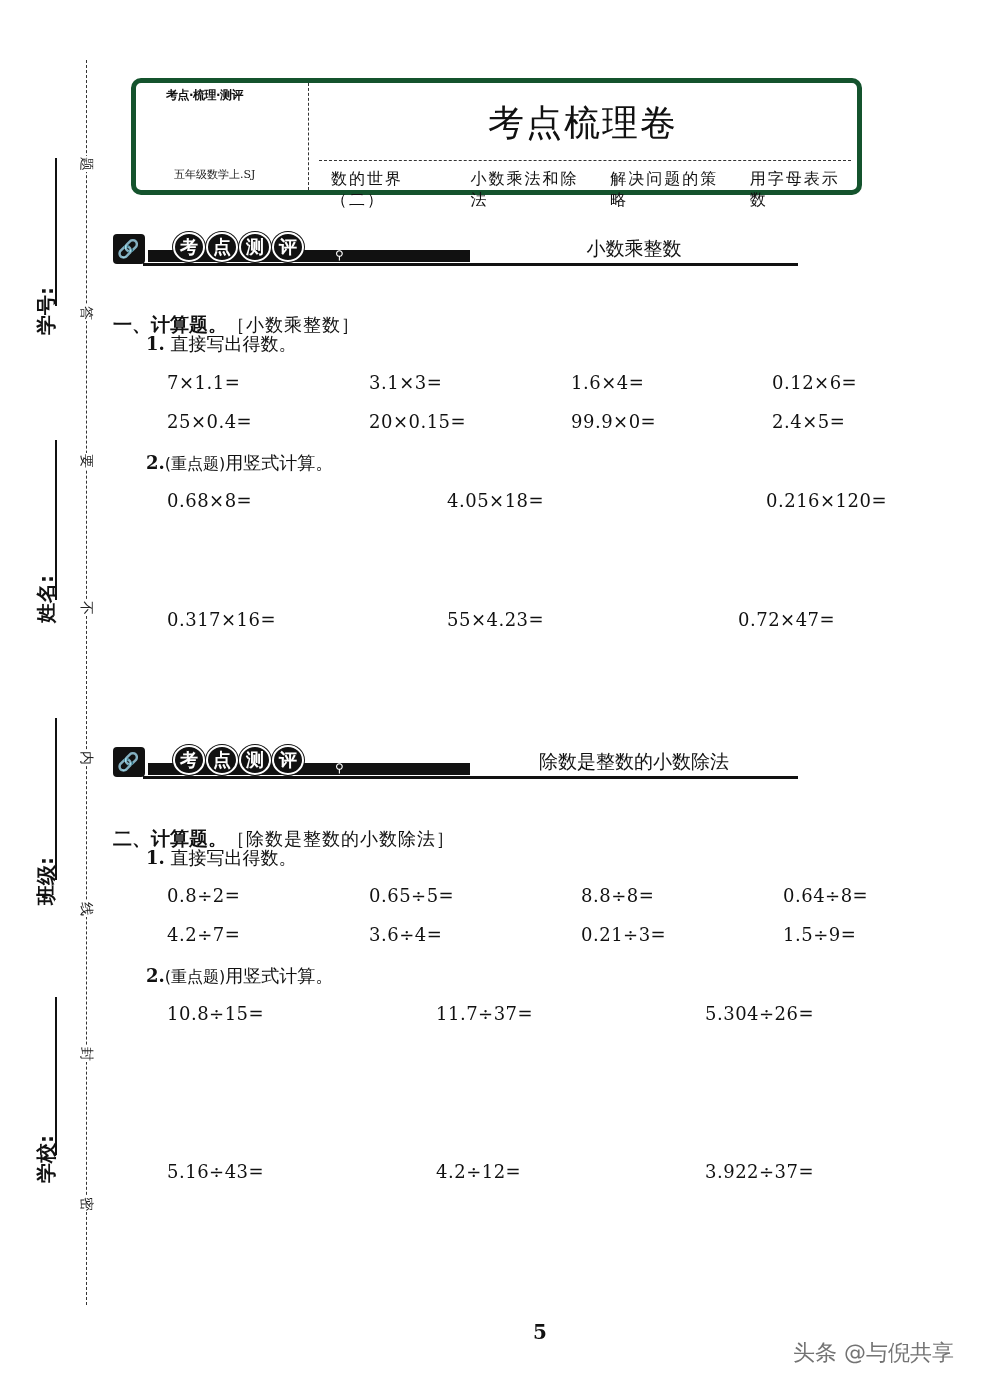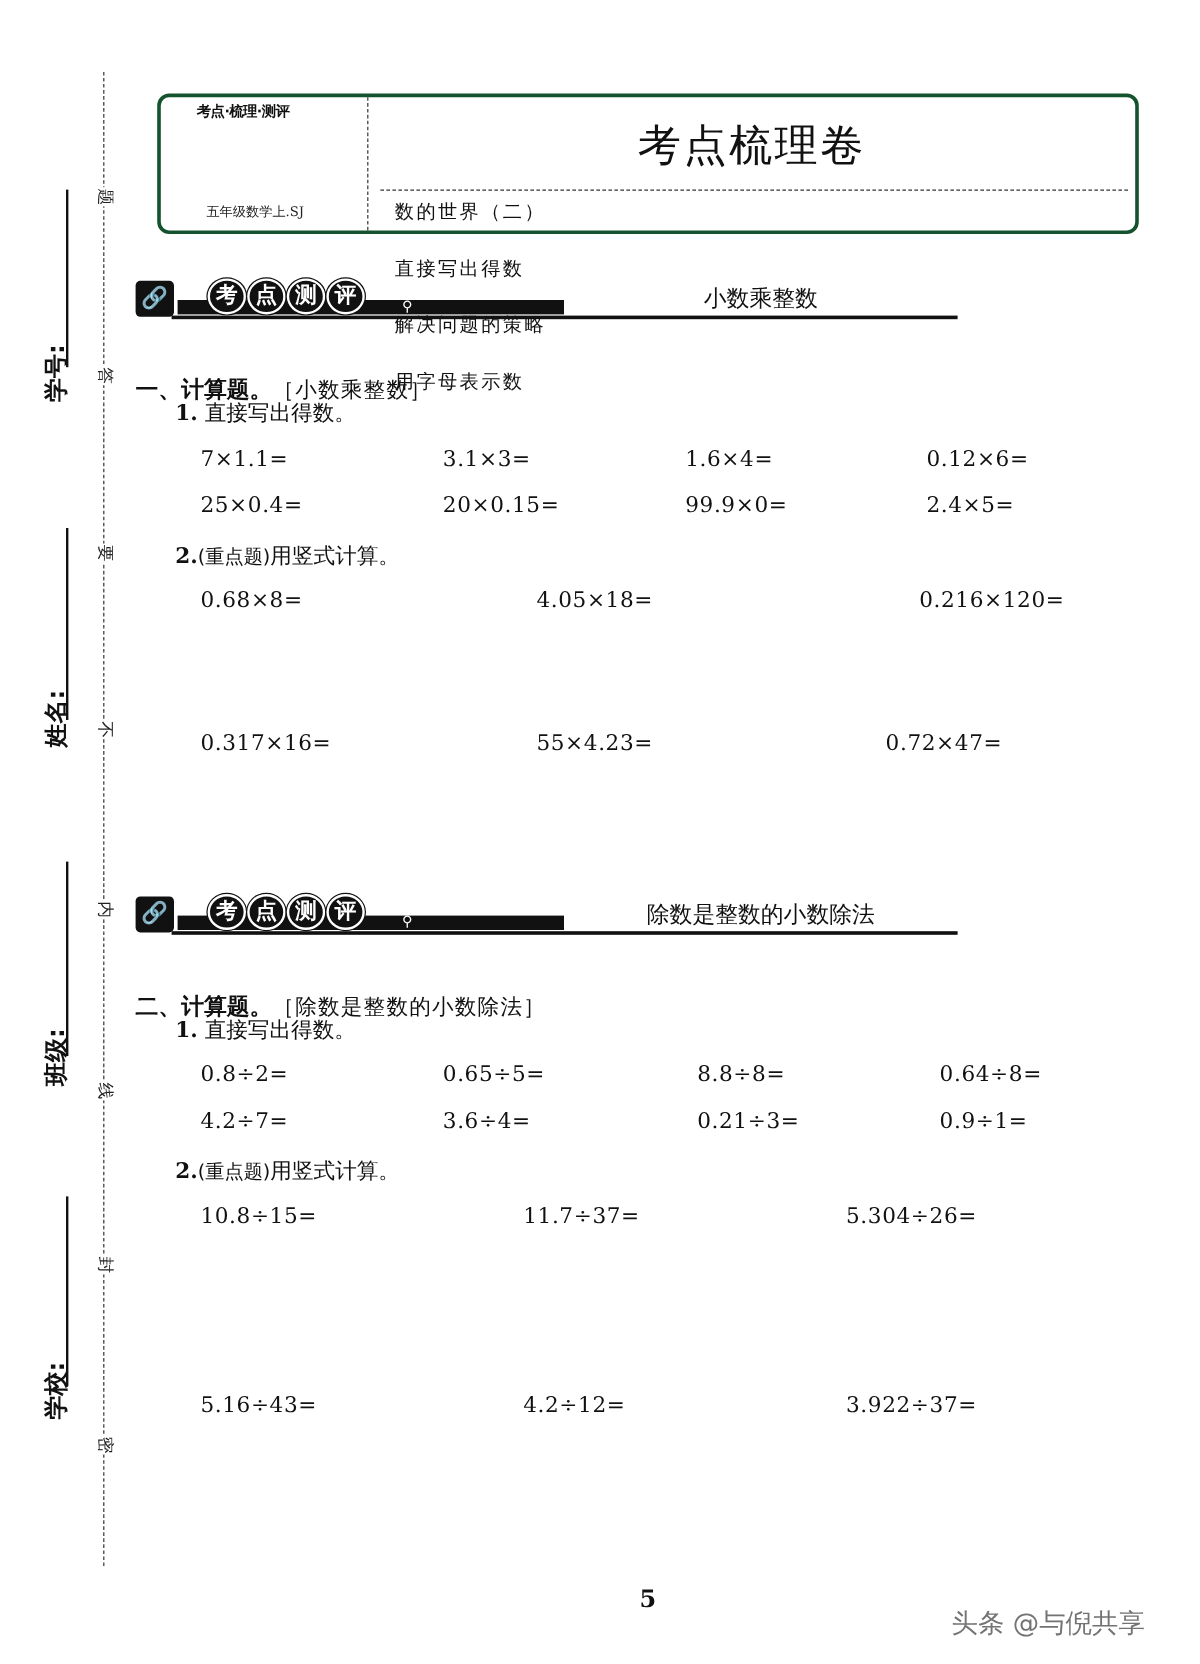--- a/index.html
+++ b/index.html
@@ -6,27 +6,27 @@
   html, body { width: 1000px; height: 1387px; background: #ffffff; }
   body { position: relative; font-family: "DejaVu Serif", "Liberation Serif", serif; color: #111; overflow: hidden; }
 
   
   .dash-line { position: absolute; left: 86px; top: 60px; height: 1245px; border-left: 1px dashed #333; }
   .seal-char { position: absolute; left: 79px; width: 16px; font-size: 14px; line-height: 16px; text-align: center; background: #fff; transform: rotate(90deg); color: #222; }
   .field-line { position: absolute; left: 55px; width: 2px; background: #111; }
   .field-label { position: absolute; left: 34px; width: 24px; font-family: "DejaVu Sans", sans-serif; font-weight: bold; font-size: 20px; line-height: 22px; transform: rotate(-90deg); transform-origin: center; white-space: nowrap; text-align: center; }
 
   
-  .title-box { position: absolute; left: 131px; top: 78px; width: 818px; height: 117px; border: 3px solid #14532d; border-radius: 10px; }
+  .title-box { position: absolute; left: 131px; top: 78px; width: 731px; height: 117px; border: 5px solid #14532d; border-radius: 10px; }
   .title-left { position: absolute; left: 0; top: 0; width: 173px; height: 100%; border-right: 1px dashed #333; }
   .brand { position: absolute; left: 30px; top: 4px; font-family: "DejaVu Sans", sans-serif; font-weight: bold; font-size: 12px; letter-spacing: -0.5px; }
   .grade { position: absolute; left: 38px; bottom: 8px; font-size: 11px; color: #222; }
   .main-title { position: absolute; left: 173px; right: 0; top: 16px; text-align: center; font-family: "DejaVu Sans", sans-serif; font-size: 36px; letter-spacing: 2px; }
   .sub-rule { position: absolute; left: 183px; right: 6px; top: 77px; border-top: 1px dashed #333; }
-  .topics { position: absolute; left: 195px; right: 10px; top: 86px; font-size: 16px; display: flex; gap: 26px; letter-spacing: 2px; flex-direction: column; }
+  .topics { position: absolute; left: 195px; right: 10px; top: 86px; font-size: 16px; display: flex; gap: 26px; letter-spacing: 2px; }
 
   
   .sec-head { position: absolute; left: 113px; width: 685px; height: 34px; }
   .sec-head .rule { position: absolute; left: 30px; right: 0; bottom: 0; height: 3px; background: #111; }
   .sec-head .clip { position: absolute; left: 0; top: 2px; width: 32px; height: 30px; background: #111; border-radius: 4px; color: #fff; font-size: 18px; line-height: 30px; text-align: center; }
   .sec-head .bar { position: absolute; left: 35px; top: 18px; width: 322px; height: 12px; background: #111; }
   .sec-head .badges { position: absolute; left: 60px; top: 0; display: flex; gap: 1px; }
   .sec-head .badge { width: 32px; height: 30px; border-radius: 50%; background: #111; border: 2px solid #fff; box-shadow: 0 0 0 1px #111; color: #fff; font-family: "DejaVu Sans", sans-serif; font-weight: bold; font-size: 18px; line-height: 26px; text-align: center; }
   .sec-head .mag { position: absolute; left: 222px; top: 16px; color: #fff; font-size: 12px; line-height: 14px; }
   .sec-head .topic { position: absolute; left: 357px; right: 0; top: 4px; text-align: center; font-family: "DejaVu Sans", sans-serif; font-size: 19px; }
@@ -67,21 +67,21 @@
 
 <div class="title-box">
   <div class="title-left">
     <div class="brand">考点·梳理·测评</div>
     <div class="grade">五年级数学上.SJ</div>
   </div>
   <div class="main-title">考点梳理卷</div>
   <div class="sub-rule"></div>
   <div class="topics">
     <span>数的世界（二）</span>
-    <span>直接写出得数</span>
+    <span>小数乘法和除法</span>
     <span>解决问题的策略</span>
     <span>用字母表示数</span>
   </div>
 </div>
 
 <div class="sec-head" style="top:232px">
   <div class="rule"></div>
   <div class="bar"></div>
   <div class="clip">🔗</div>
   <div class="badges">
@@ -142,21 +142,21 @@
   <span class="num">1.</span> <span>直接写出得数。</span>
 </div>
 
 <div class="expr" style="left:167px;top:885px">0.8÷2=</div>
 <div class="expr" style="left:369px;top:885px">0.65÷5=</div>
 <div class="expr" style="left:581px;top:885px">8.8÷8=</div>
 <div class="expr" style="left:783px;top:885px">0.64÷8=</div>
 <div class="expr" style="left:167px;top:924px">4.2÷7=</div>
 <div class="expr" style="left:369px;top:924px">3.6÷4=</div>
 <div class="expr" style="left:581px;top:924px">0.21÷3=</div>
-<div class="expr" style="left:783px;top:924px">0.9÷1=</div>
+<div class="expr" style="left:783px;top:924px">1.5÷9=</div>
 
 <div class="sub-q" style="top:964px">
   <span class="num">2.</span><span class="paren">(重点题)</span><span>用竖式计算。</span>
 </div>
 
 <div class="expr" style="left:167px;top:1003px">10.8÷15=</div>
 <div class="expr" style="left:436px;top:1003px">11.7÷37=</div>
 <div class="expr" style="left:705px;top:1003px">5.304÷26=</div>
 <div class="expr" style="left:167px;top:1161px">5.16÷43=</div>
 <div class="expr" style="left:436px;top:1161px">4.2÷12=</div>

